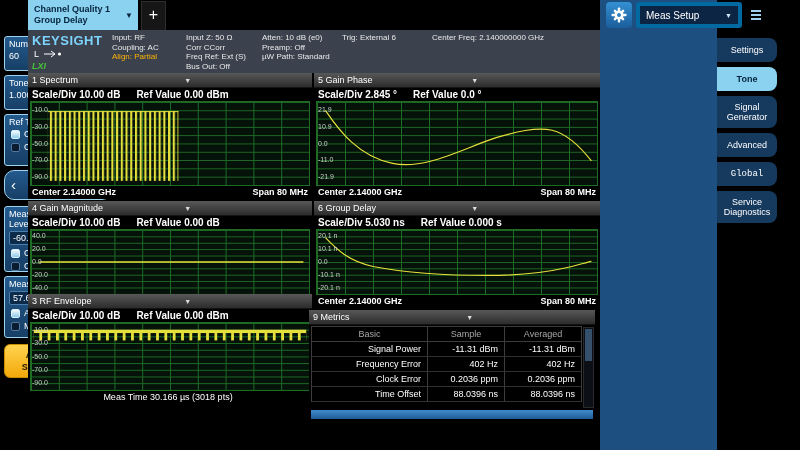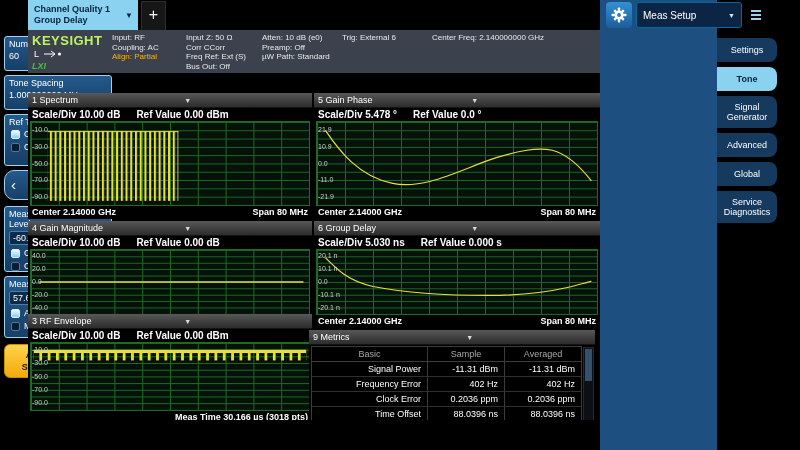--- a/index.html
+++ b/index.html
@@ -13,21 +13,21 @@
     line-height:11px;flex:1;}
   .tab-dd{color:#0a2238;font-size:8px;padding-right:5px;}
   .tab-add{position:absolute;left:141px;top:1px;width:23px;height:28px;background:#161616;
     border:1px solid #2e2e2e;color:#fff;font-size:16px;text-align:center;line-height:26px;}
 
   
   .panel{position:absolute;left:600px;top:0;width:117px;height:450px;background:#1d4f80;}
   .gear-btn{position:absolute;left:606px;top:2px;width:26px;height:26px;border-radius:4px;
     background:linear-gradient(#3390d2,#1b5d9b);display:flex;align-items:center;justify-content:center;}
   .meas-btn{position:absolute;left:636px;top:2px;width:106px;height:26px;background:#0d2544;
-    border:1px solid #0369a1;border-radius:3px;color:#fff;font-size:10px;display:flex;
+    border:4px solid #0369a1;border-radius:3px;color:#fff;font-size:10px;display:flex;
     align-items:center;padding:0 6px;box-sizing:border-box;}
   .meas-btn .dd{margin-left:auto;font-size:7px;color:#cfe6f7;}
   .collapse-btn{position:absolute;left:748px;top:5px;width:16px;height:20px;display:flex;
     flex-direction:column;justify-content:center;gap:2px;align-items:center;}
   .collapse-btn i{display:block;width:10px;height:2px;background:#9fd2ee;}
 
   .mi{position:absolute;left:4px;width:108px;box-sizing:border-box;font-size:9px;color:#fff;}
   .btnish{background:linear-gradient(#235a8d,#173f66);border:1px solid #9fd2ee;border-radius:3px;
     padding:2px 4px;}
   .mi-label{line-height:10px;}
@@ -47,42 +47,42 @@
   
   .tabs{position:absolute;left:717px;top:0;width:62px;height:450px;}
   .stab{position:absolute;left:0;width:60px;height:24px;background:#16395e;color:#fff;font-size:9px;
     display:flex;align-items:center;justify-content:center;text-align:center;line-height:10px;
     border-radius:0 8px 8px 0;padding:2px;box-sizing:border-box;}
   .stab.active{background:#8ad2f0;color:#05233c;font-weight:bold;}
 
   
   .header{position:absolute;left:28px;top:30px;width:572px;height:43px;background:#3b424e;
     font-size:8px;color:#e9e9e9;}
-  .brand{position:absolute;left:4px;top:3px;font-size:13px;font-weight:bold;letter-spacing:.5px;color:#bef264;}
+  .brand{position:absolute;left:4px;top:3px;font-size:13px;font-weight:bold;letter-spacing:.5px;color:#7dd3fc;}
   .brand-sub{position:absolute;left:6px;top:19px;font-size:9px;color:#fff;display:flex;gap:5px;align-items:center;}
   .lxi{position:absolute;left:4px;top:31px;color:#45c13a;font-weight:bold;font-style:italic;font-size:9px;}
   .hcol{position:absolute;top:3px;line-height:9.5px;white-space:nowrap;}
   .amber{color:#ffb400;}
 
   
-  .windows{position:absolute;left:28px;top:73px;width:572px;height:347px;margin-top:20px;}
+  .windows{position:absolute;left:28px;top:73px;width:572px;height:347px;}
   .win{position:absolute;background:#000;display:flex;flex-direction:column;}
   .wtitle{flex:0 0 15px;height:15px;background:linear-gradient(#585858,#2c2c2c);font-size:9px;
     line-height:15px;padding-left:4px;position:relative;border-bottom:1px solid #141414;box-sizing:border-box;}
   .wdd{position:absolute;left:55%;top:0;font-size:7px;color:#ddd;}
   .winfo{flex:0 0 13px;display:flex;gap:16px;font-size:10px;font-weight:bold;line-height:13px;padding-left:4px;}
   .plot{flex:1;position:relative;margin:0 2px;background-color:#04120a;
     background-image:linear-gradient(to right,#1e6b24 1px,transparent 1px),
                      linear-gradient(to bottom,#1e6b24 1px,transparent 1px);
     background-size:10% 10%;border:1px solid #1e6b24;box-sizing:border-box;}
   .trace{position:absolute;left:0;top:0;width:100%;height:100%;}
   .ylab{position:absolute;left:1px;font-size:7px;color:#ccc;line-height:7px;transform:translateY(-60%);}
   .wbot{flex:0 0 13px;display:flex;justify-content:space-between;font-size:9px;font-weight:bold;
     line-height:13px;padding:0 4px;}
-  .wmeas{flex:0 0 13px;text-align:right;font-size:9px;font-weight:bold;line-height:13px;padding-right:4px;}
+  .wmeas{flex:0 0 13px;text-align:center;font-size:9px;font-weight:normal;line-height:13px;padding-right:4px;}
 
   
   .mwrap{flex:1;position:relative;}
   .mtable{position:absolute;left:2px;top:1px;right:13px;display:grid;
     grid-template-columns:43% 28.5% 28.5%;grid-auto-rows:15px;font-size:9px;
     border-left:1px solid #3c3c3c;border-top:1px solid #3c3c3c;}
   .mh{color:#a8a8a8;text-align:center;border-bottom:1px solid #3c3c3c;border-right:1px solid #3c3c3c;line-height:15px;}
   .ml,.mc{text-align:right;padding-right:6px;border-bottom:1px solid #303030;border-right:1px solid #3c3c3c;
     line-height:15px;color:#fff;box-sizing:border-box;}
   .msb{position:absolute;right:1px;top:2px;bottom:12px;width:9px;background:#0c1016;border:1px solid #2a2a2a;}
@@ -191,21 +191,21 @@
   <div class="mi apply" style="top:344px;height:34px;">
     <div>Apply Tones to</div>
     <div>Signal Generator</div>
   </div>
 
   <div class="tabs">
     <div class="stab" style="top:38px;">Settings</div>
     <div class="stab active" style="top:67px;">Tone</div>
     <div class="stab" style="top:96px;height:32px;">Signal Generator</div>
     <div class="stab" style="top:133px;">Advanced</div>
-    <div class="stab" style="top:162px;">Global</div>
+    <div class="stab" style="top:162px;font-family:Liberation Mono, monospace;">Global</div>
     <div class="stab" style="top:191px;height:32px;">Service Diagnostics</div>
   </div>
 
   <div class="header">
     <div class="brand">KEYSIGHT</div>
     <div class="brand-sub">
       <span>L</span>
       <svg width="18" height="8" viewBox="0 0 18 8">
         <path d="M0 4 H11" stroke="#fff" stroke-width="1"></path>
         <path d="M11 4 l-4 -3 M11 4 l-4 3" stroke="#fff" stroke-width="1" fill="none"></path>
@@ -269,21 +269,21 @@
         <span>Span 80 MHz</span>
       </div>
     </div>
 
     <div class="win" style="left:286px;top:0;width:286px;height:126px;">
       <div class="wtitle">
         <span>5 Gain Phase</span>
         <span class="wdd">▼</span>
       </div>
       <div class="winfo">
-        <span>Scale/Div 5.478 °</span>
+        <span>Scale/Div 2.845 °</span>
         <span>Ref Value 0.0 °</span>
       </div>
       <div class="plot">
         <svg class="trace" viewBox="0 0 100 100" preserveAspectRatio="none">
           <path d="M3,10 C8,35 15,66 27,74 C39,82 52,56 64,43 C71,36 78,30 84,34 C90,39 95,58 98,71" stroke="#e6e03c" stroke-width="1.2" fill="none" vector-effect="non-scaling-stroke"></path>
         </svg>
         <span class="ylab" style="top:10%;">21.9</span>
         <span class="ylab" style="top:30%;">10.9</span>
         <span class="ylab" style="top:50%;">0.0</span>
         <span class="ylab" style="top:70%;">-11.0</span>

